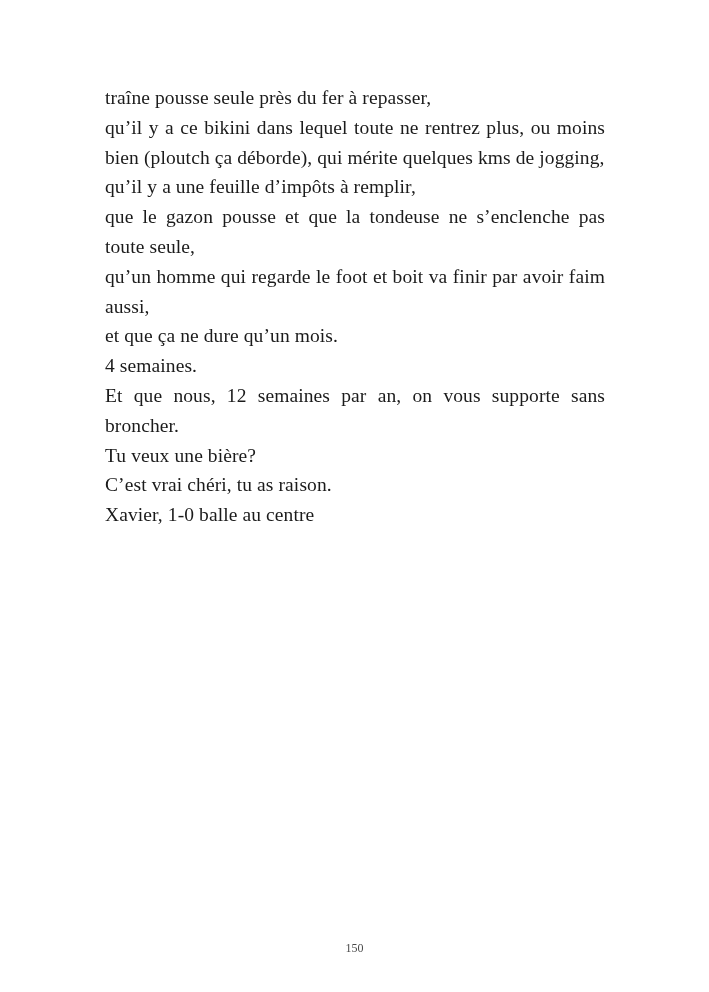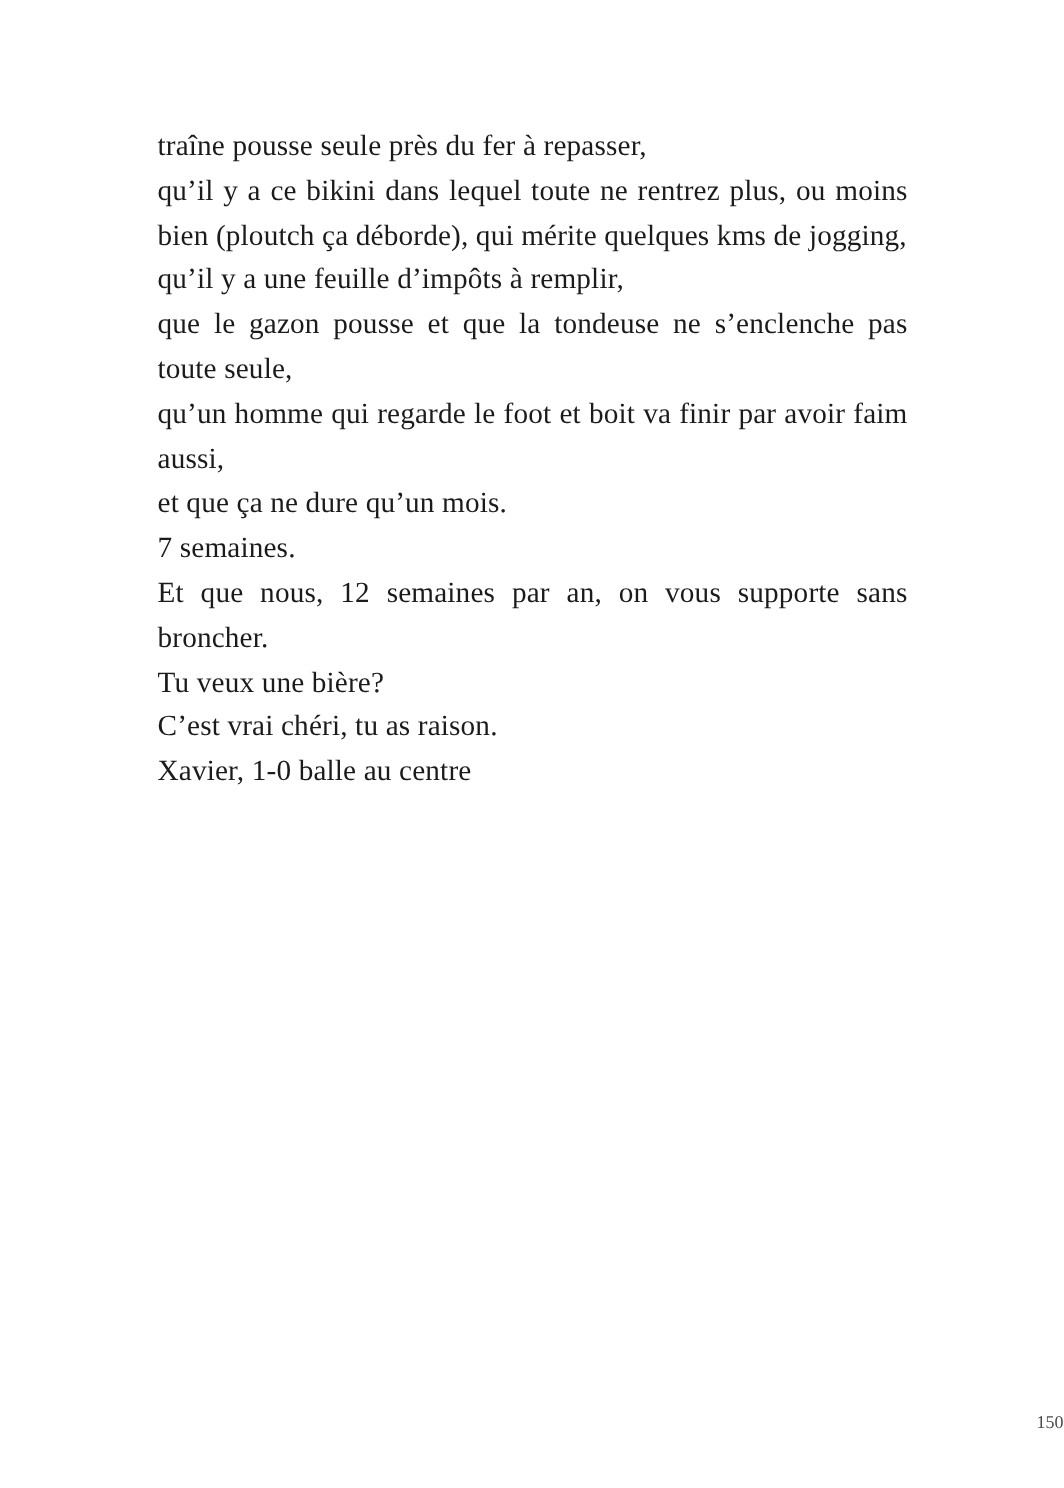--- a/index.html
+++ b/index.html
@@ -33,40 +33,40 @@
     line-height: 29.8px;
     text-align: justify;
     text-align-last: left;
     letter-spacing: 0.1px;
   }
   .page-number {
     position: absolute;
     bottom: 36px;
     left: 0;
     width: 100%;
-    text-align: right;
+    text-align: center;
     font-size: 12px;
     color: #4a4a4a;
     font-family: "Liberation Serif", "DejaVu Serif", serif;
   }
 </style>
 </head>
 <body>
 
 <div class="page">
   <div class="content">
 
     <div class="text-block">
       <p>traîne pousse seule près du fer à repasser,</p>
       <p>qu’il y a ce bikini dans lequel toute ne rentrez plus, ou moins bien (ploutch ça déborde), qui mérite quelques kms de jogging,</p>
       <p>qu’il y a une feuille d’impôts à remplir,</p>
       <p>que le gazon pousse et que la tondeuse ne s’enclenche pas toute seule,</p>
       <p>qu’un homme qui regarde le foot et boit va finir par avoir faim aussi,</p>
       <p>et que ça ne dure qu’un mois.</p>
-      <p>7 semaines.</p>
+      <p>4 semaines.</p>
     </div>
 
     <div class="text-block">
       <p>Et que nous, 12 semaines par an, on vous supporte sans broncher.</p>
     </div>
 
     <div class="text-block">
       <p>Tu veux une bière?</p>
       <p>C’est vrai chéri, tu as raison.</p>
     </div>

